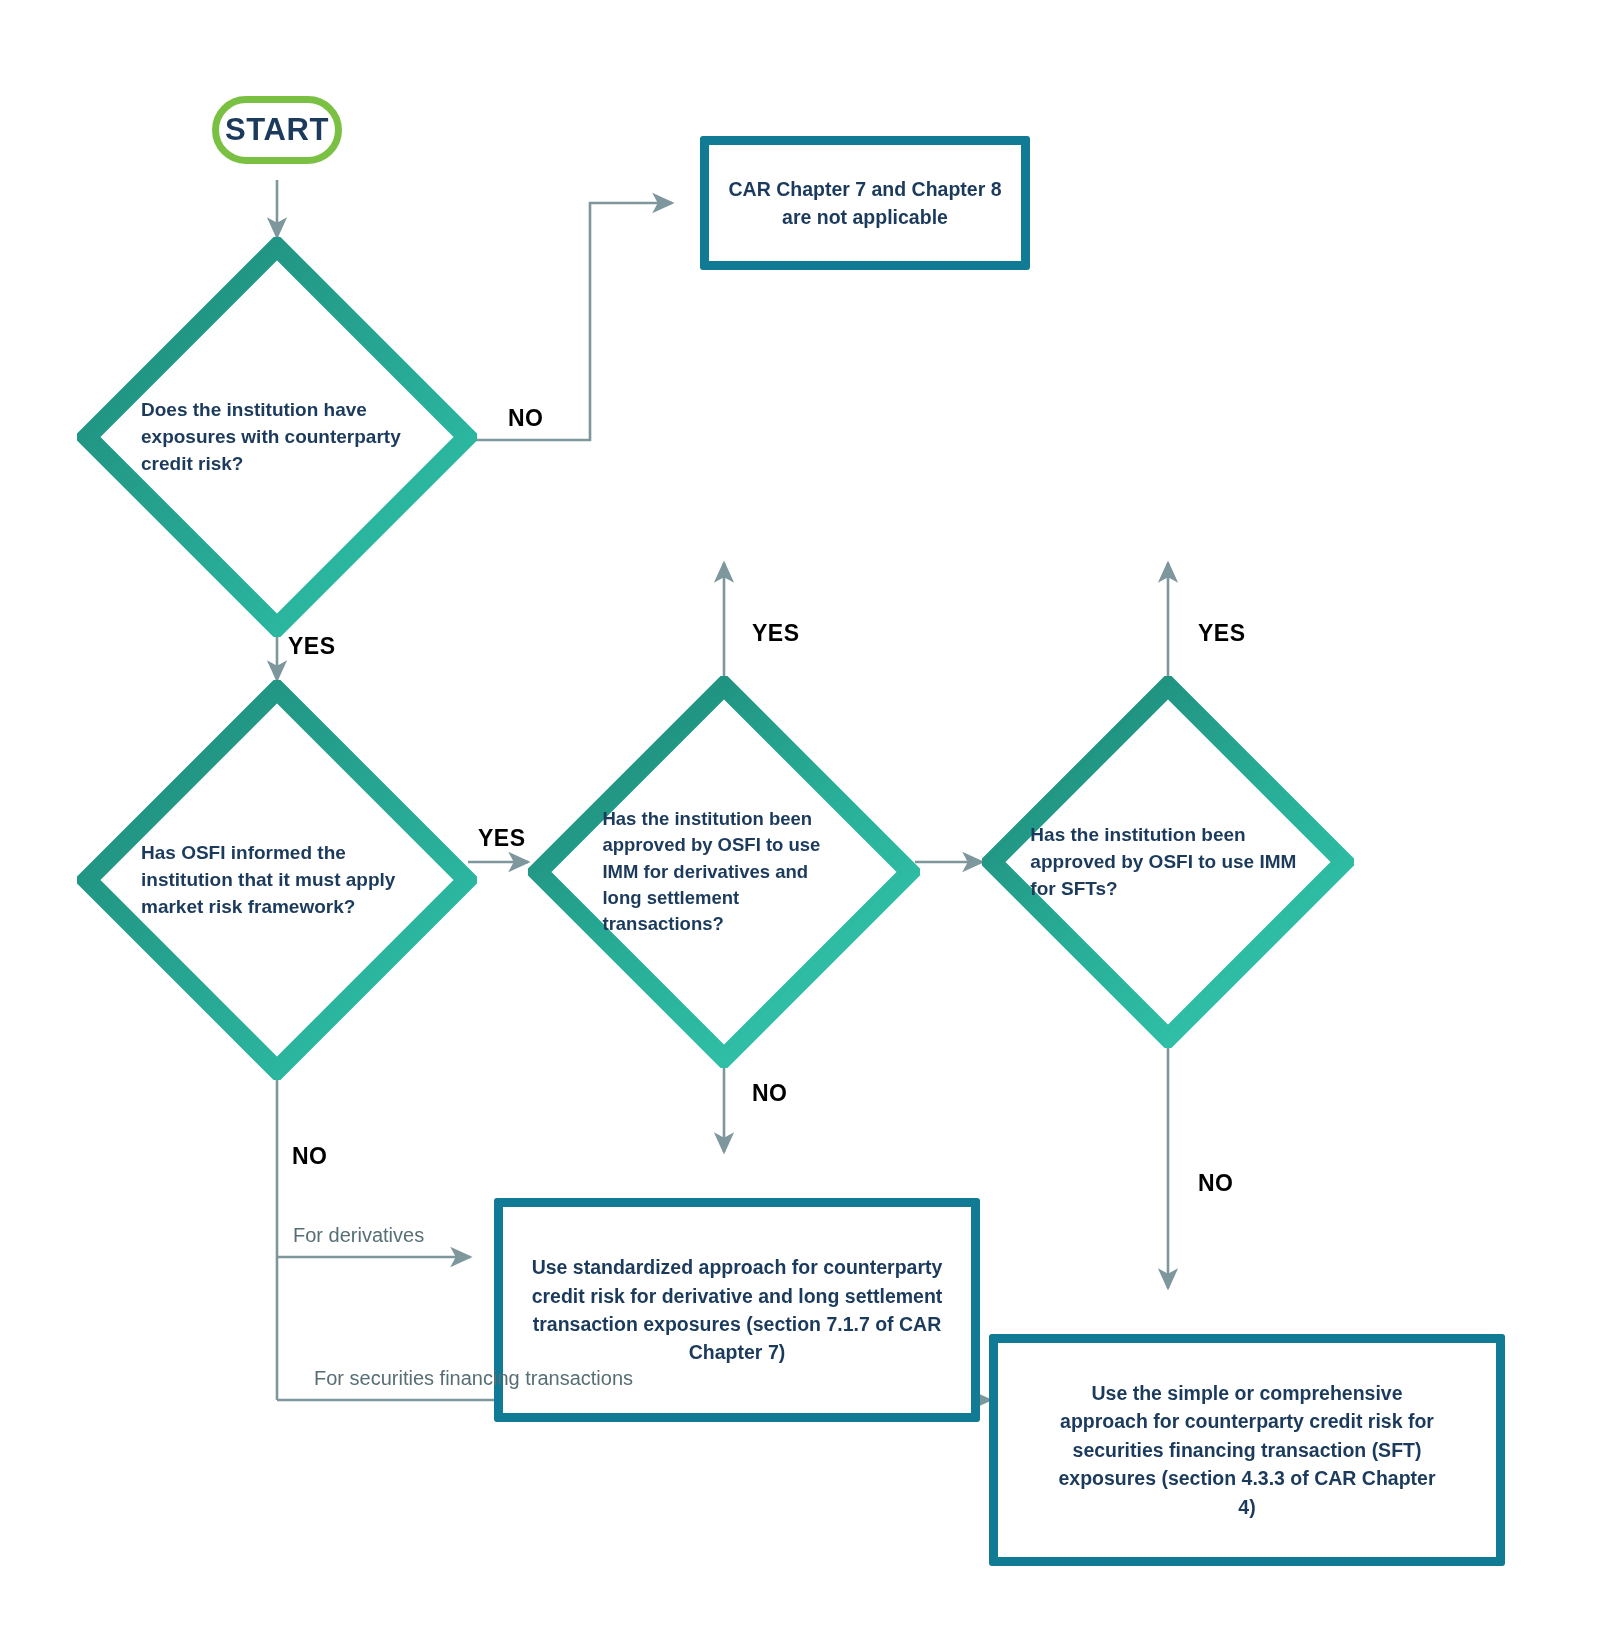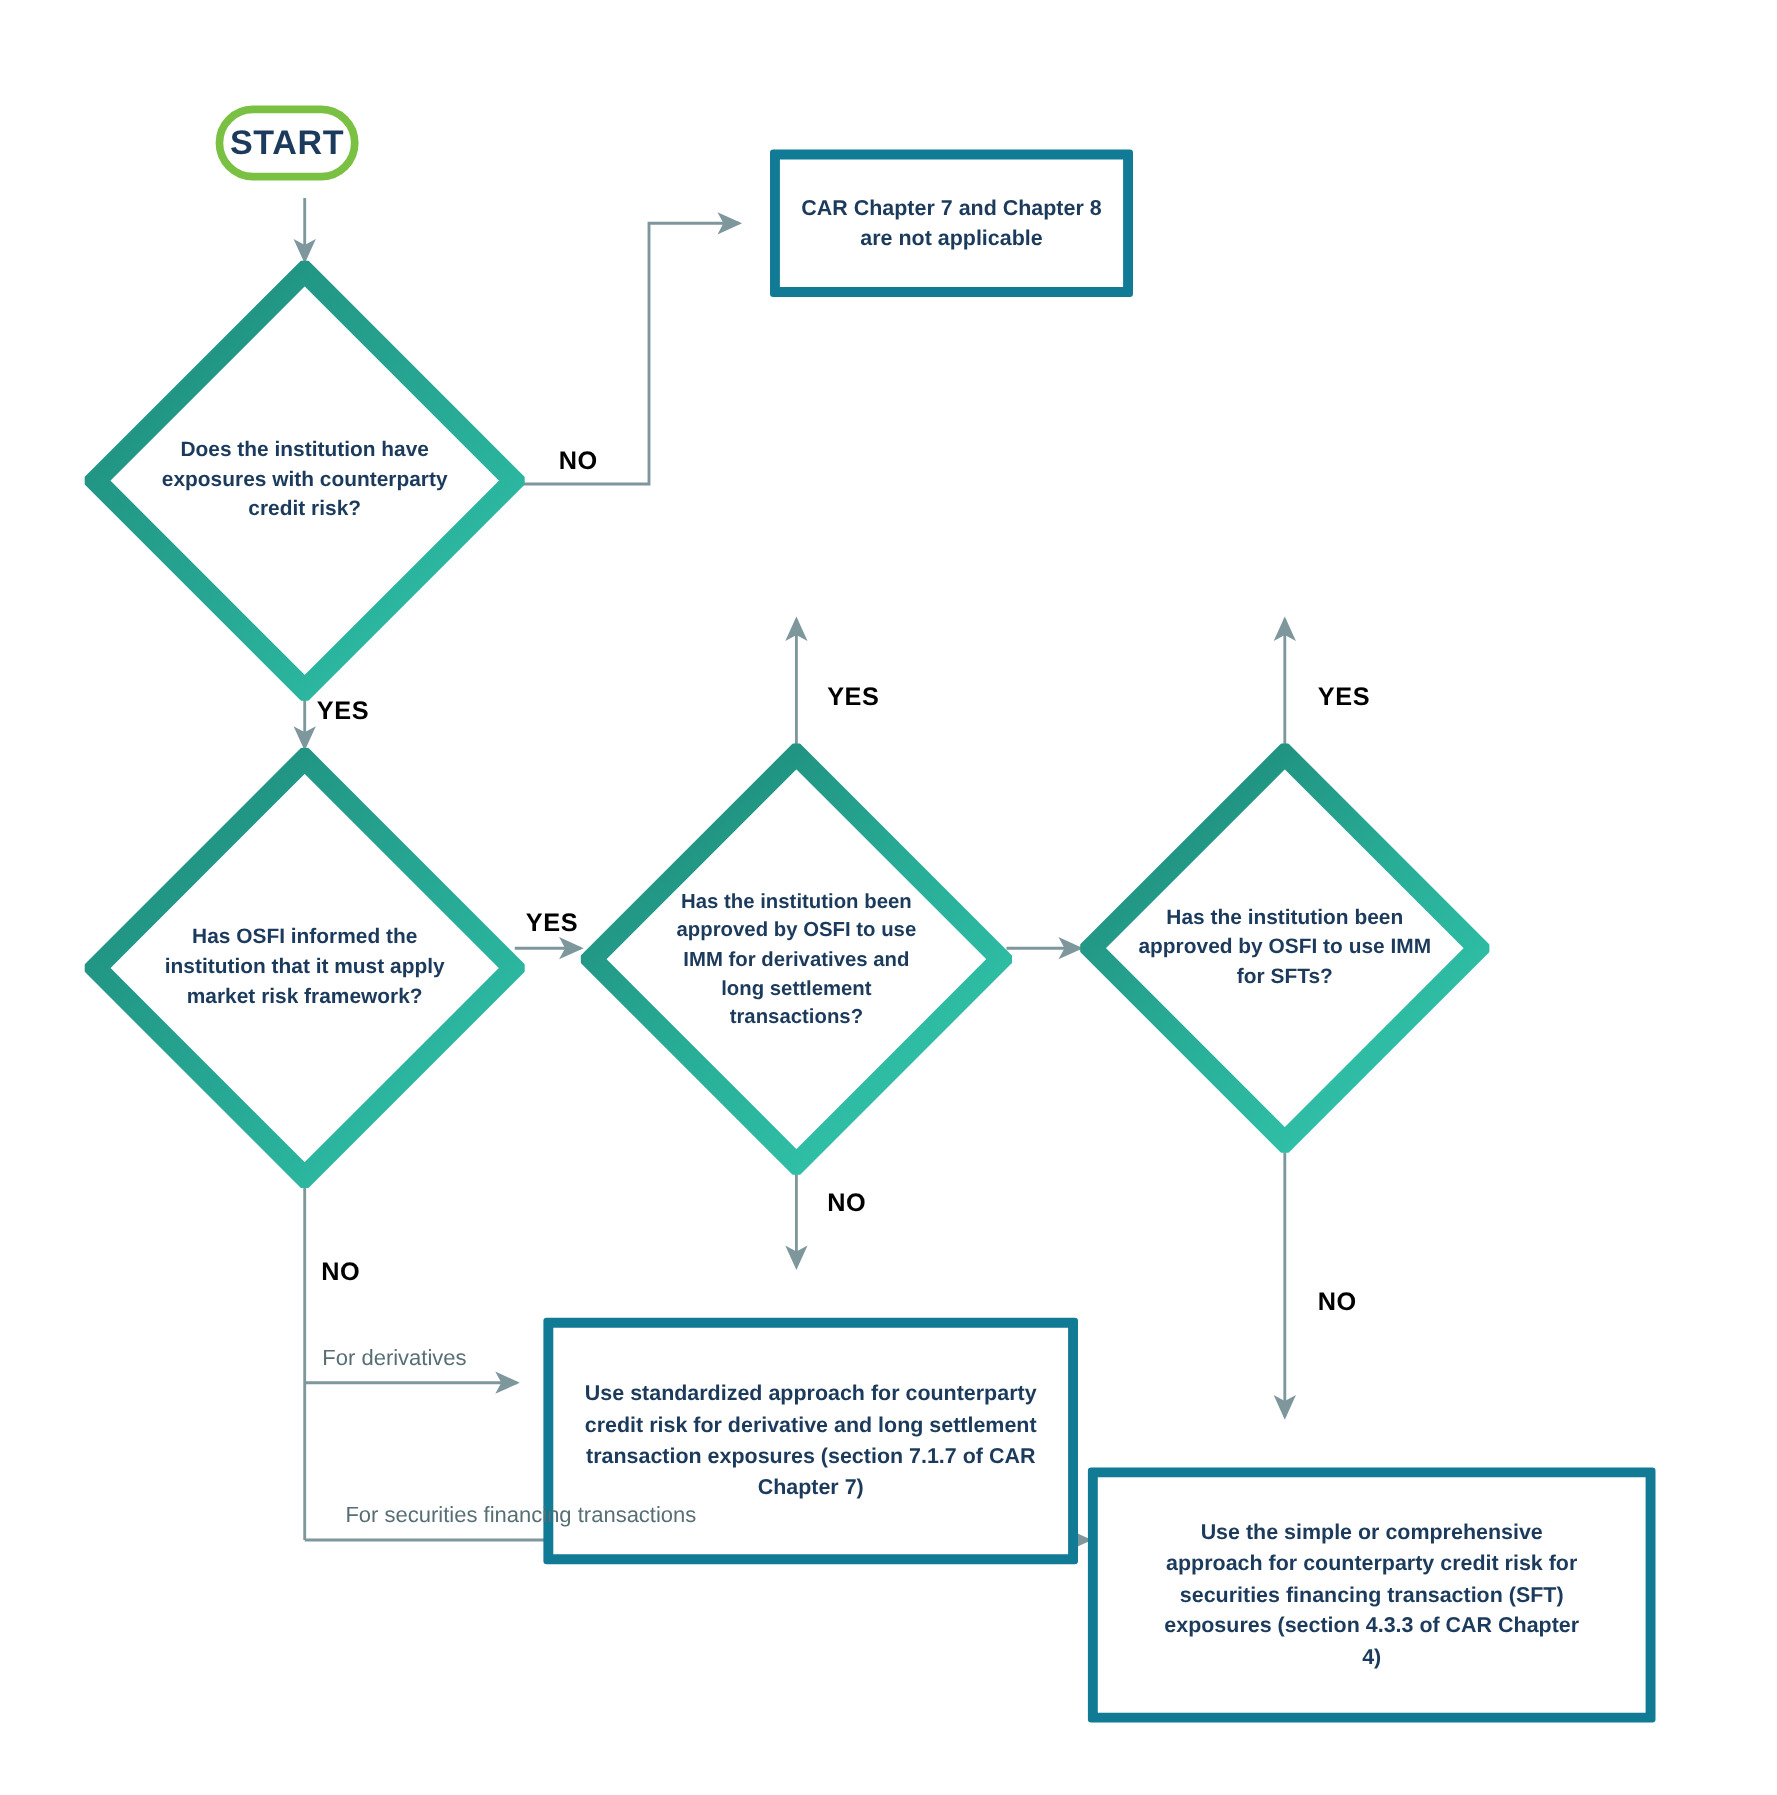--- a/index.html
+++ b/index.html
@@ -54,21 +54,21 @@
     position: absolute;
     left: 0;
     top: 0;
   }
   .diamond-text {
     position: absolute;
     left: 16%;
     top: 50%;
     width: 68%;
     transform: translateY(-50%);
-    text-align: center;
+    text-align: left;
     color: #1B3A5C;
     font-weight: bold;
     font-size: 19px;
     line-height: 1.42;
   }
 
   
   .proc-box {
     border: 9px solid #117A94;
     border-radius: 3px;
@@ -147,21 +147,21 @@
       <path d="M915,862 L982,862" marker-end="url(#arrow)"></path>
 
       <path d="M724,1048 L724,1152" marker-end="url(#arrow)"></path>
 
       <path d="M1168,1048 L1168,563" marker-end="url(#arrow)"></path>
 
       <path d="M1168,1048 L1168,1288" marker-end="url(#arrow)"></path>
     </g>
   </svg>
 
-  <div class="node start-node" style="left:196px; top:96px; width:130px; height:68px;">
+  <div class="node start-node" style="left:212px; top:96px; width:130px; height:68px;">
     <span class="start-label">START</span>
   </div>
 
   <div class="diamond-wrap" style="left:77px; top:237px; width:400px; height:400px;">
     <svg class="diamond-svg" width="400" height="400" viewBox="0 0 400 400">
       <path d="M200,10 L390,200 L200,390 L10,200 Z" fill="#ffffff" stroke="url(#dgrad)" stroke-width="19"></path>
     </svg>
     <div class="diamond-text">Does the institution have exposures with counterparty credit risk?</div>
   </div>
 

